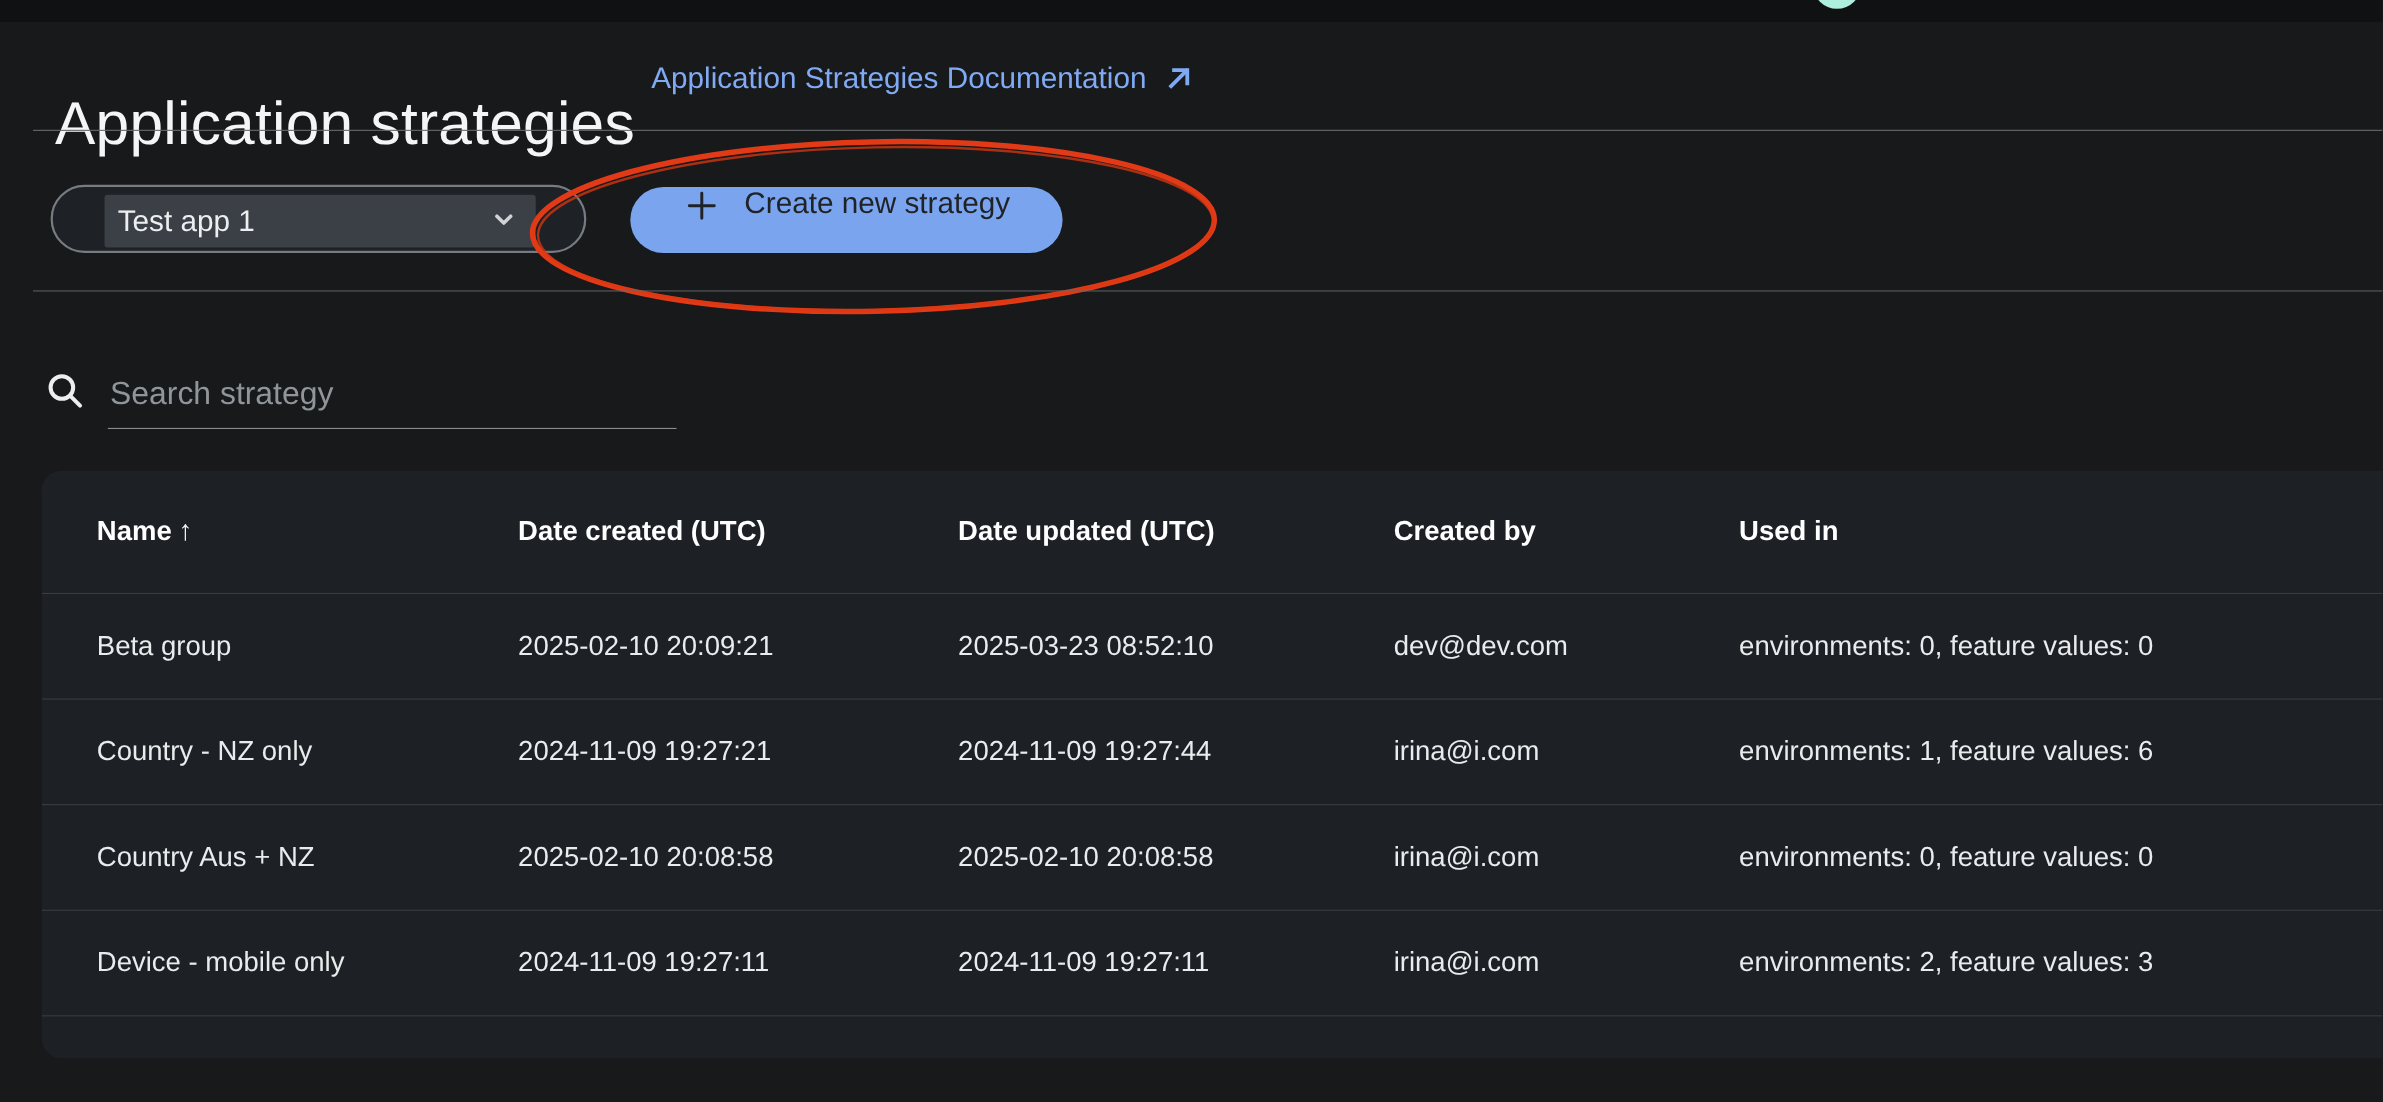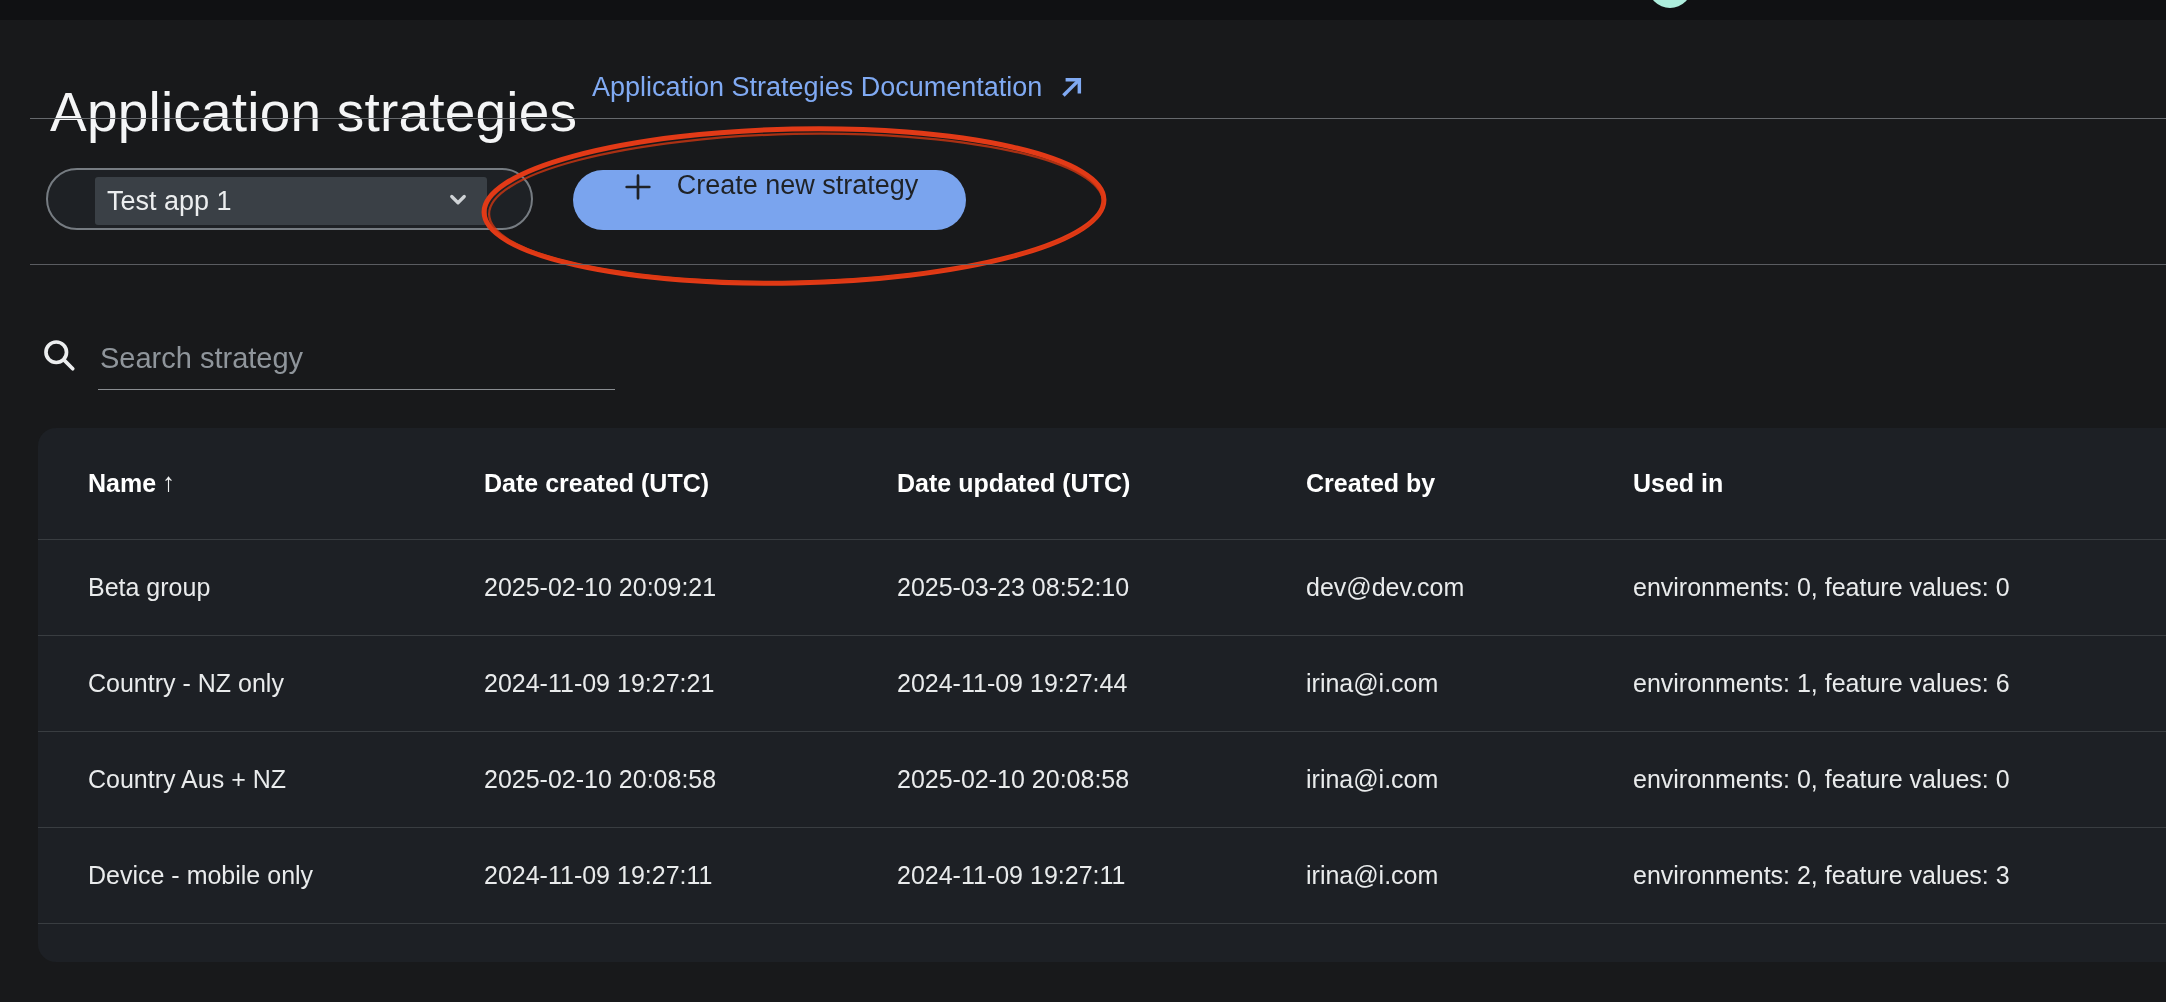--- a/index.html
+++ b/index.html
@@ -16,21 +16,21 @@
     position:absolute; left:1648px; top:-36px; width:44px; height:44px;
     border-radius:50%; background:#aeeedd;
   }
   .page-title {
     position:absolute; left:50px; top:44px;
     font-size:55px; font-weight:400; color:#f4f5f6; letter-spacing:0.2px;margin-top:36px;
   }
   .doc-link {
     position:absolute; left:592px; top:55px;
     font-size:27px; font-weight:500; color:#80aaf3; text-decoration:none;
-    display:flex; align-items:center; gap:14px; cursor:pointer;margin-top:16px;
+    display:flex; align-items:center; gap:14px; cursor:pointer;
   }
   .doc-link svg { display:block; }
   .divider-h {
     position:absolute; left:30px; width:2136px; height:1px; background:#66696d;
   }
   .divider-header { top:118px; }
   .divider-toolbar { top:264px; opacity:.85; }
 
   
   .app-pill {
@@ -70,21 +70,20 @@
     position:absolute; left:38px; top:428px; width:2128px; height:534px;
     background:#1d2025; border-radius:18px 0 0 18px;
   }
   .trow {
     display:grid;
     grid-template-columns:383px 400px 396px 314px 1fr;
     align-items:center;
     padding-left:50px;
     border-bottom:1.5px solid #393d41;
     font-size:25px;
-    gap:13px;
   }
   .trow.head { height:112px; font-weight:700; color:#ffffff; }
   .trow.body { height:96px; color:#e9ebec; cursor:pointer; }
   .trow .hcell { display:flex; align-items:center; gap:6px; cursor:pointer; }
   .sort-arrow { font-size:26px; font-weight:400; color:#f0f1f2; transform:translateY(-1px); }
   .tfooter { height:38px; }
 </style>
 </head>
 <body>
 

